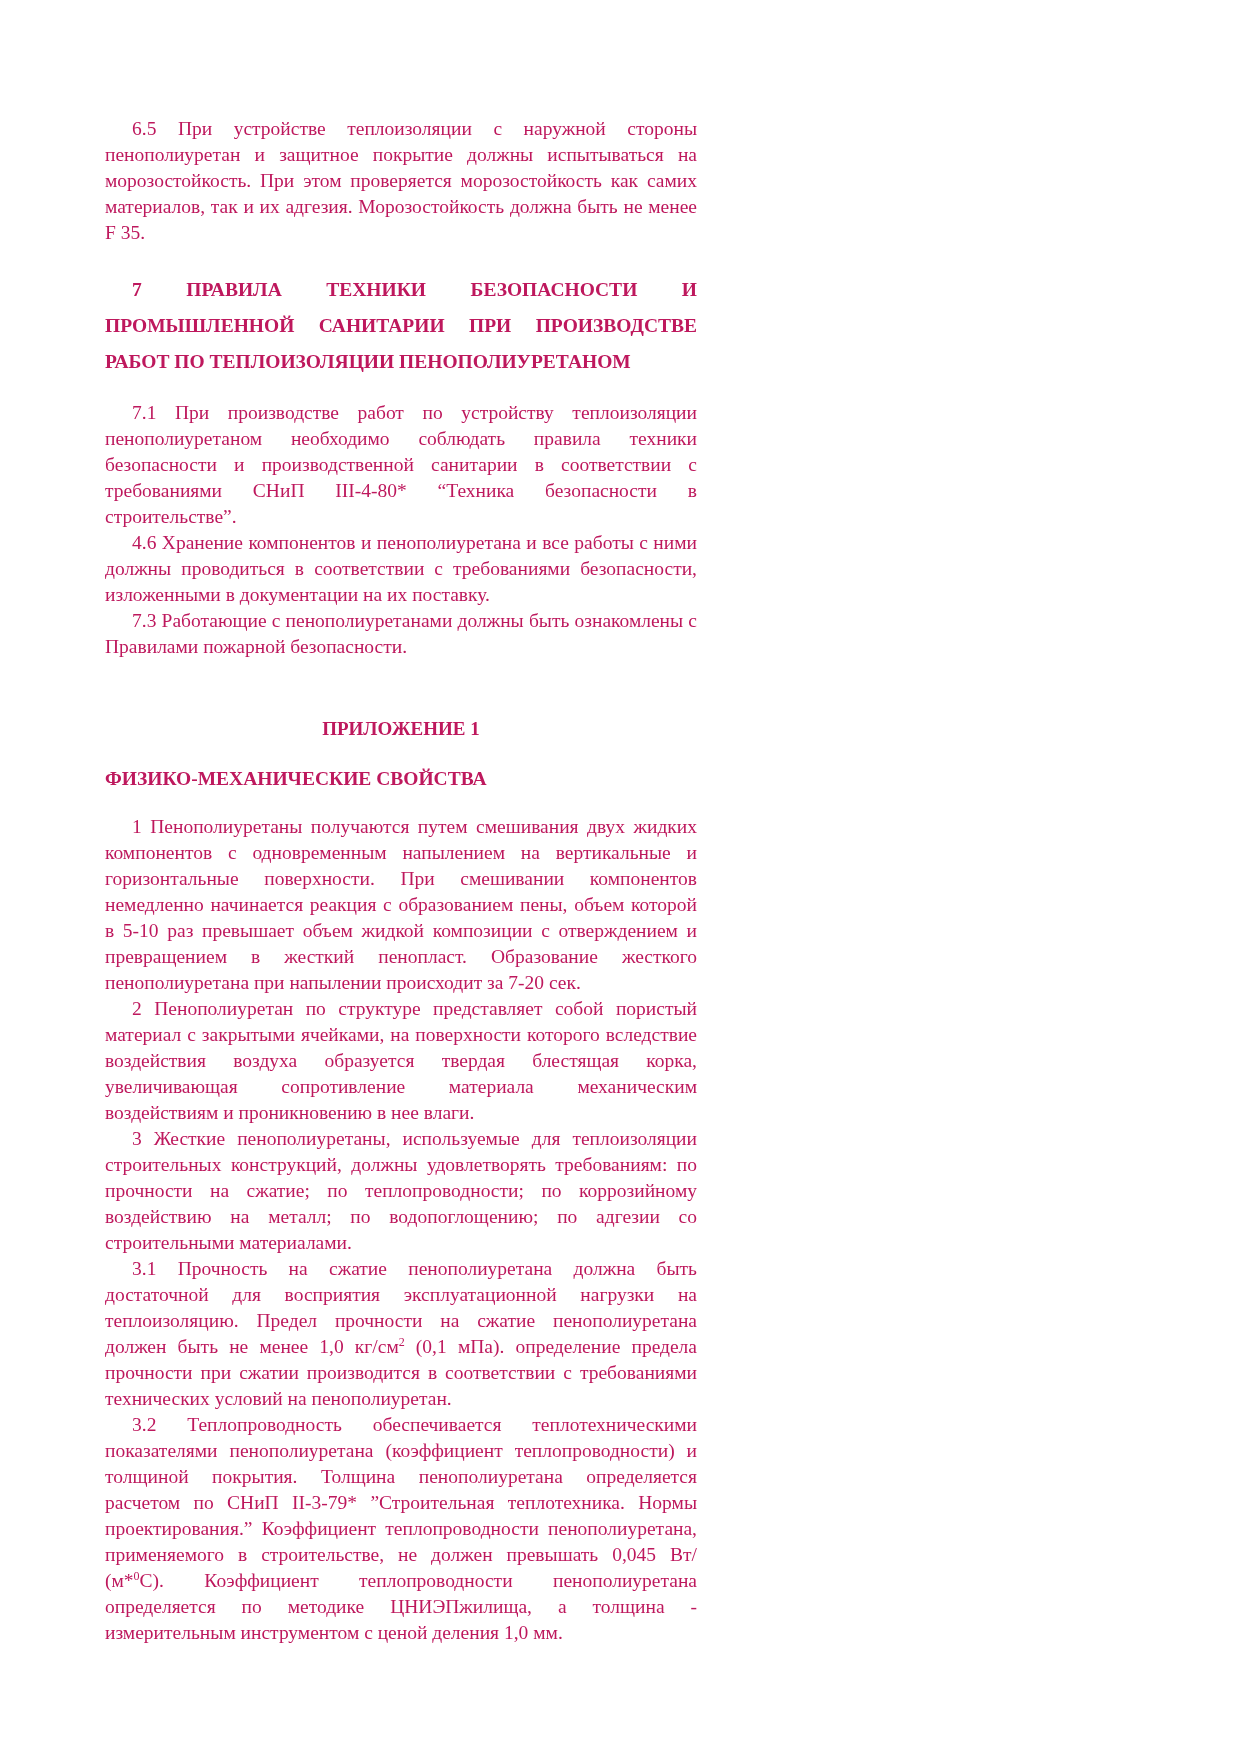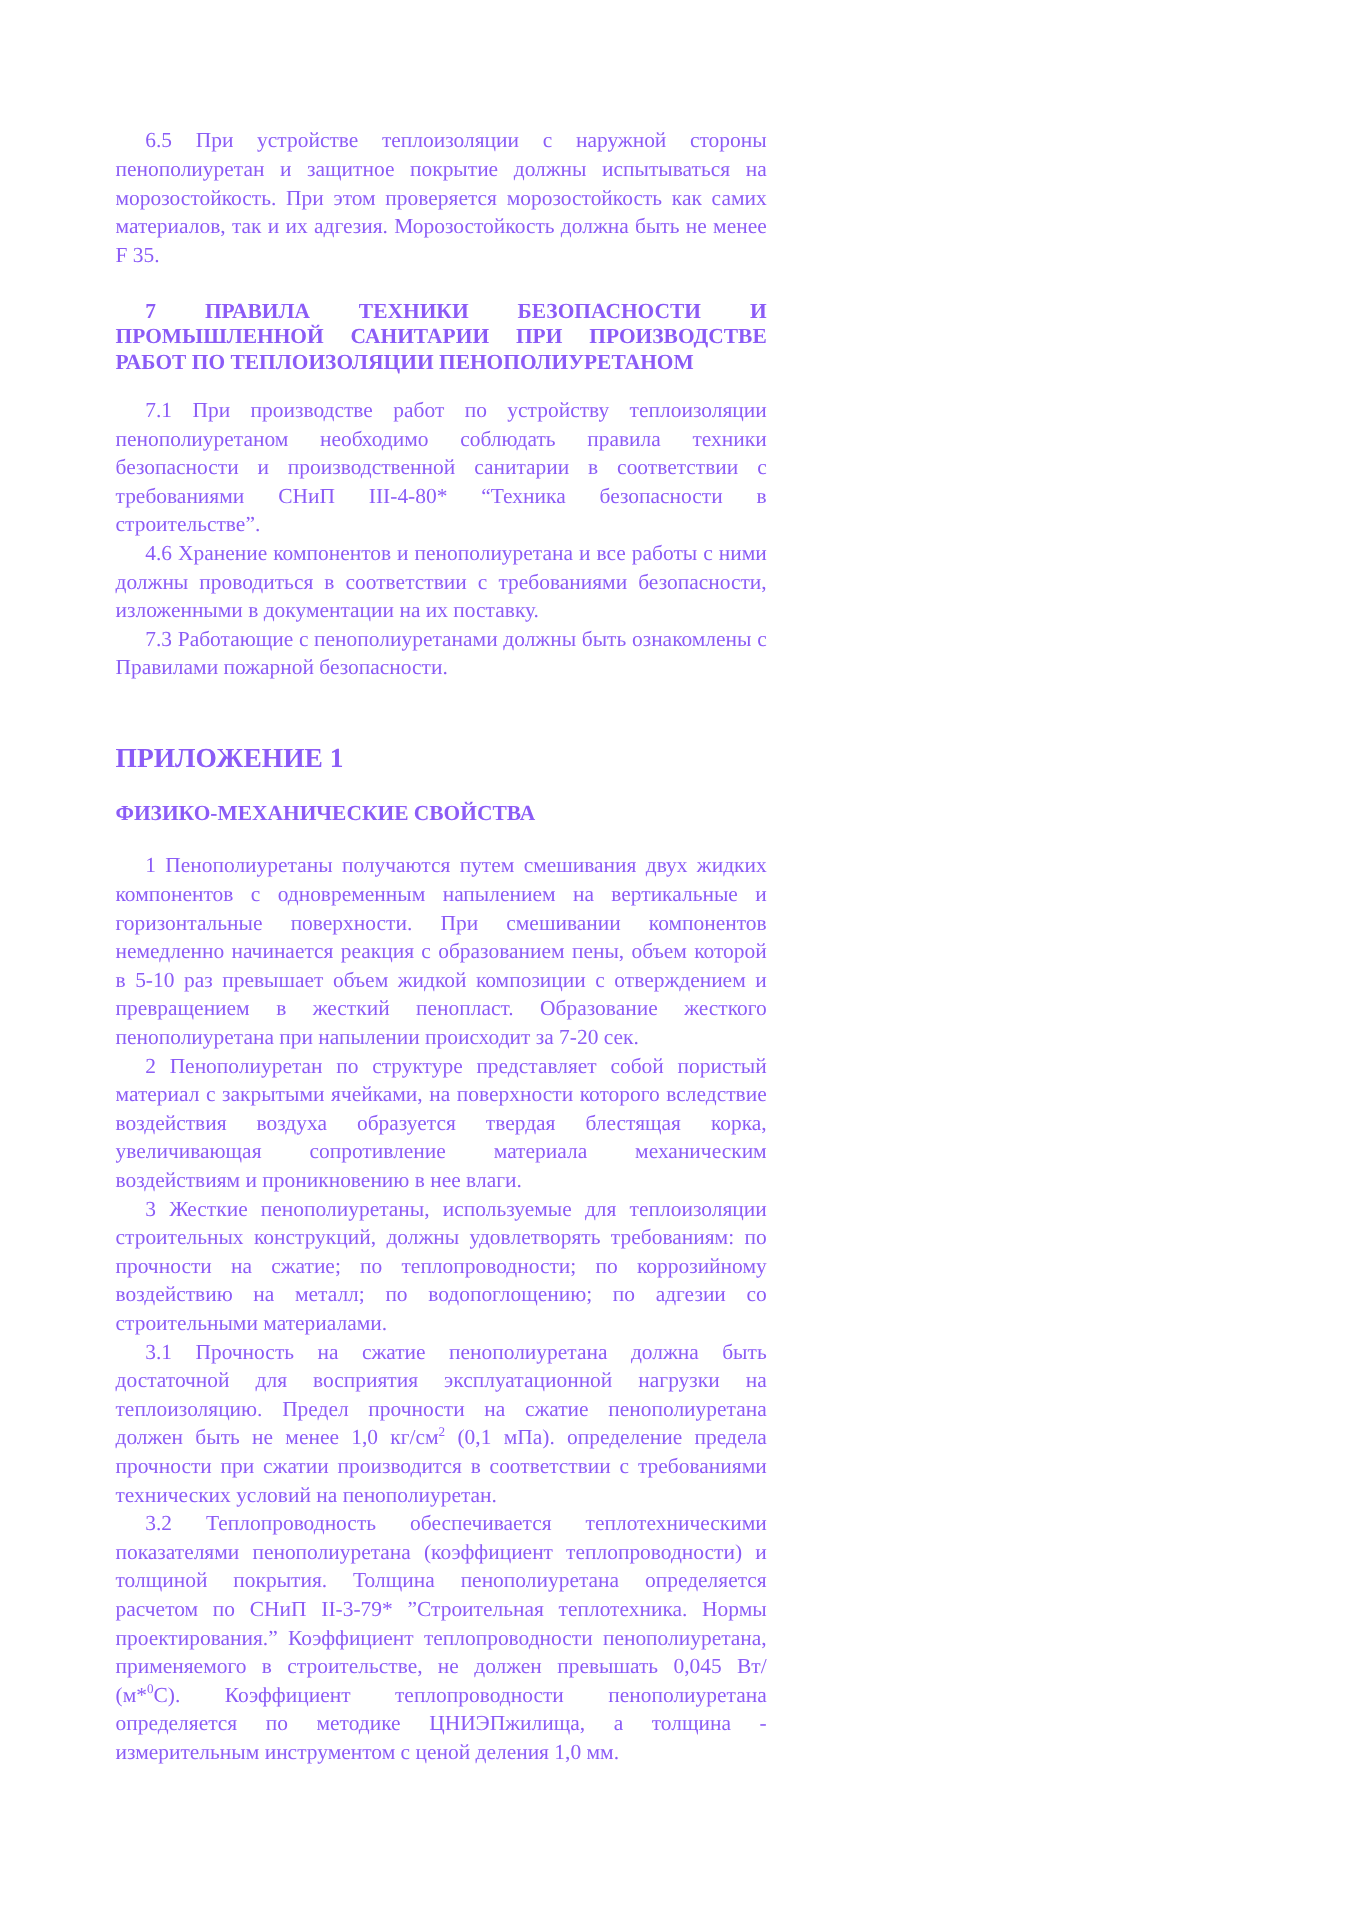--- a/index.html
+++ b/index.html
@@ -6,50 +6,50 @@
     margin: 0;
     padding: 0;
     background: #ffffff;
   }
   .page {
     position: relative;
     width: 1240px;
     height: 1725px;
     background: #ffffff;
     font-family: "Liberation Serif", serif;
-    color: #8b5cf6;
+    color: #be185d;
     overflow: hidden;
   }
   .column {
     position: absolute;
     left: 105px;
     top: 116px;
     width: 592px;
   }
   .para {
     margin: 0;
     font-size: 19.5px;
     line-height: 26px;
     text-align: justify;
     text-indent: 27px;
   }
   .section-heading {
     margin: 26px 0 20px 0;
     font-size: 19.5px;
-    line-height: 23px;
+    line-height: 36px;
     font-weight: bold;
     text-align: justify;
     text-indent: 27px;
   }
   .appendix-label {
     margin: 56px 0 0 0;
-    font-size: 25px;
+    font-size: 19px;
     line-height: 26px;
     font-weight: bold;
-    text-align: left;
+    text-align: center;
   }
   .appendix-title {
     margin: 24px 0 22px 0;
     font-size: 19.5px;
     line-height: 26px;
     font-weight: bold;
     text-align: left;
   }
   .appendix-title span { display: block; }
   .sup {

